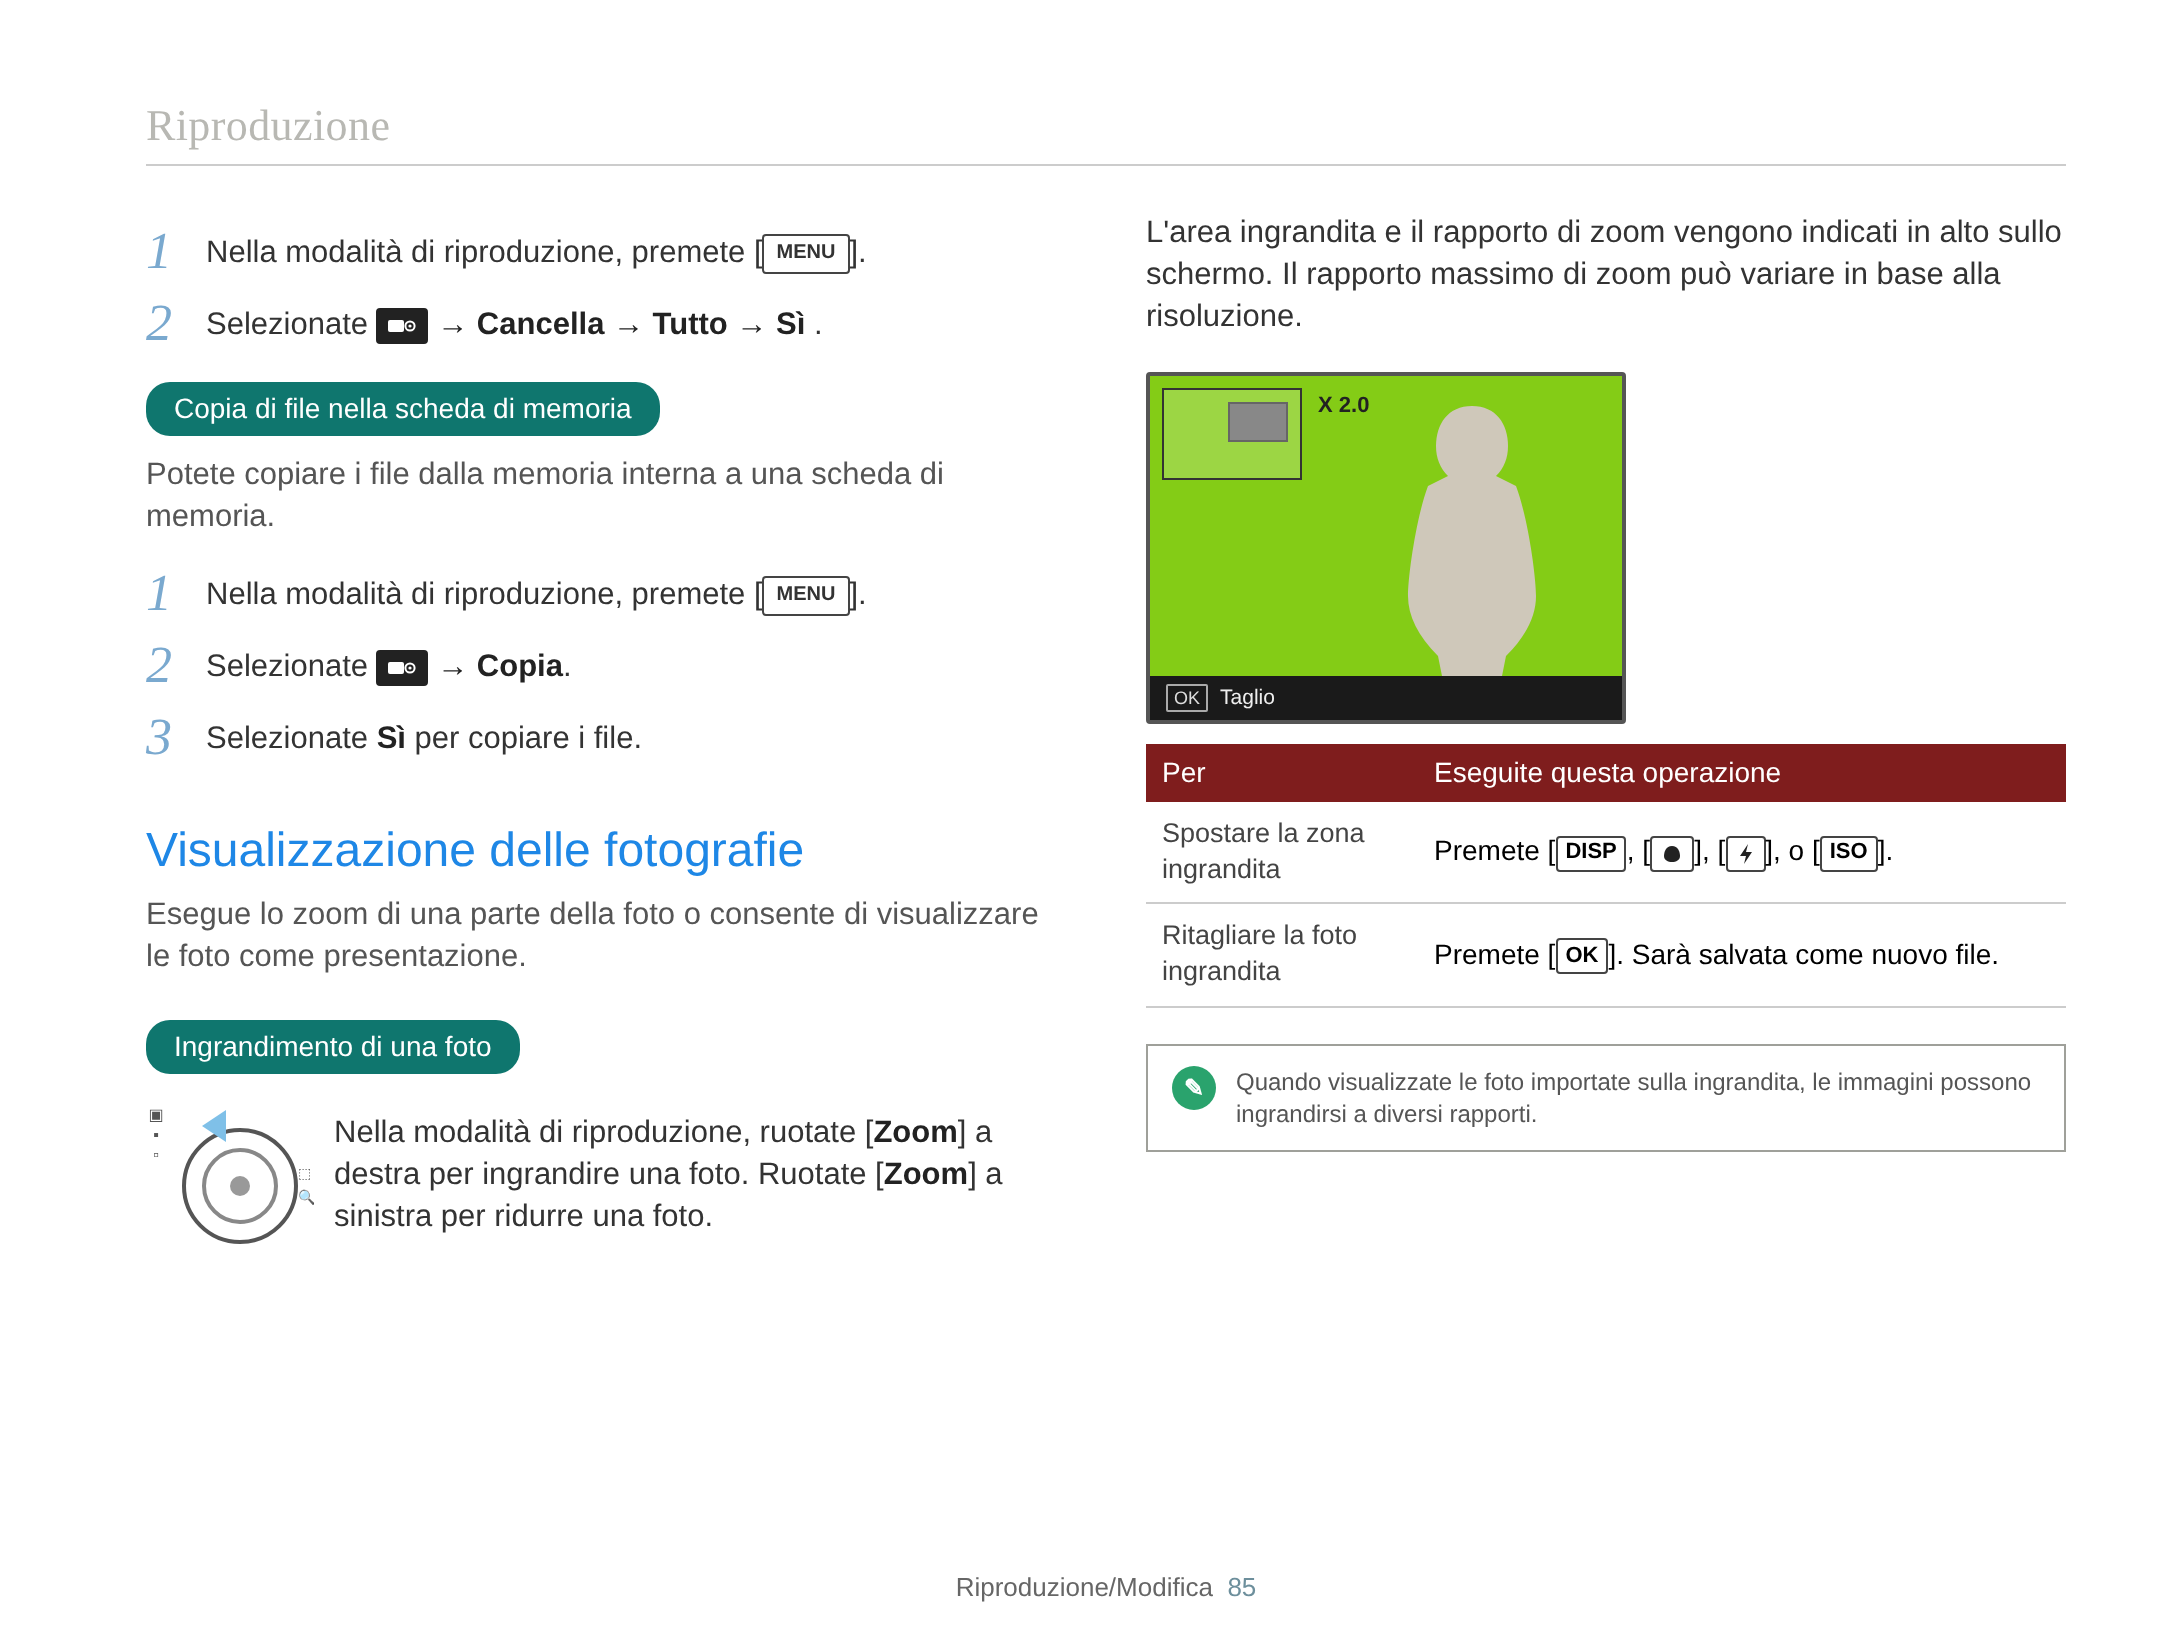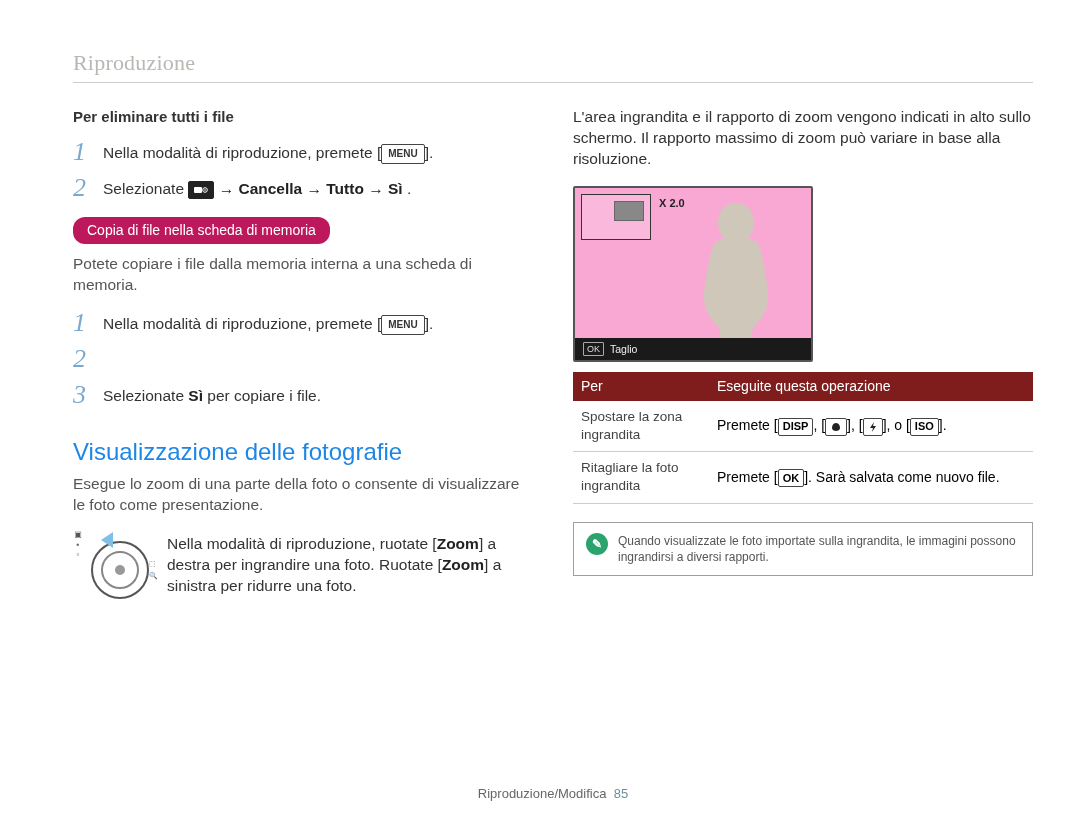--- a/index.html
+++ b/index.html
@@ -85,21 +85,21 @@
     height:16px;
     padding:0 5px;
   }
   .btn-box.small {
     padding:0 4px;
     font-size:11px;
     height:16px;
   }
   .pill {
     display:inline-block;
-    background:#be185d;
+    background:#0f766e;
     color:#fff;
     font-size:14px;
     padding:4px 14px;
     border-radius:12px;
     margin:6px 0 6px 0;
   }
   .body-text {
     margin:4px 0 14px 0;
     color:#555;
   }
@@ -134,21 +134,21 @@
   }
   .right-intro { color:#333; }
   
   .preview-frame {
     width:240px;
     border:2px solid #555;
     border-radius:2px;
     margin:16px 0 10px 0;
     box-sizing:border-box;
     position:relative;
-    background:#f9a8d4;
+    background:#84cc16;
   }
   .preview-inner {
     position:relative;
     height:150px;
     overflow:hidden;
   }
   .silhouette {
     position:absolute;
     right:30px; bottom:0;
     width:90px; height:140px;
@@ -255,21 +255,20 @@
 
 <div class="page">
 
   <div class="header-title">Riproduzione</div>
   <div class="header-rule"></div>
 
   <div class="columns">
 
     <div class="col">
 
-      <div class="subhead">Per eliminare tutti i file</div>
 
       
       <div class="step">
         <div class="step-num">1</div>
         <div class="step-body">
           <span>Nella modalità di riproduzione, premete [</span><span class="btn-box">MENU</span><span>].</span>
         </div>
       </div>
 
       
@@ -294,32 +293,44 @@
       
       <div class="step">
         <div class="step-num">1</div>
         <div class="step-body">
           <span>Nella modalità di riproduzione, premete [</span><span class="btn-box">MENU</span><span>].</span>
         </div>
       </div>
       
       <div class="step">
         <div class="step-num">2</div>
+        <div class="step-body">
+          <span>Selezionate </span>
+          <span class="btn-box icon">
+            <svg width="14" height="10" viewBox="0 0 14 10">
+                <rect x="0" y="2" width="8" height="6" rx="1" fill="#fff"></rect>
+                <circle cx="11" cy="5" r="2.3" fill="none" stroke="#fff" stroke-width="1"></circle>
+                <circle cx="11" cy="5" r="0.8" fill="#fff"></circle>
+              </svg>
+          </span>
+          <b> → Copia</b><span>.</span>
+        </div>
       </div>
       
       <div class="step">
         <div class="step-num">3</div>
         <div class="step-body">
           <span>Selezionate </span><b>Sì</b><span> per copiare i file.</span>
         </div>
       </div>
 
       <div class="section-title">Visualizzazione delle fotografie</div>
       <div class="body-text">Esegue lo zoom di una parte della foto o consente di visualizzare le foto come presentazione.</div>
 
+      <div class="pill">Ingrandimento di una foto</div>
 
       <div class="zoom-row">
         <div class="zoom-area">
           <div class="zoom-indicators">
             <div>▣</div>
               <div>▪</div>
               <div>▫</div>
           </div>
           <div class="zoom-dial">
             <svg width="74" height="74" viewBox="0 0 74 74">

